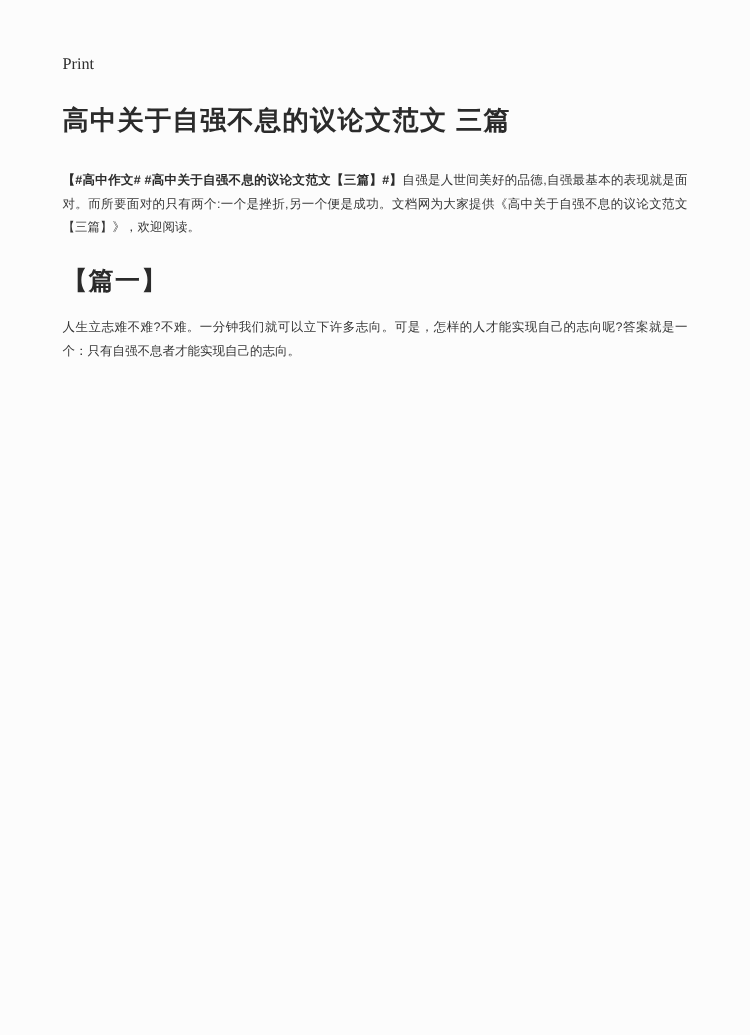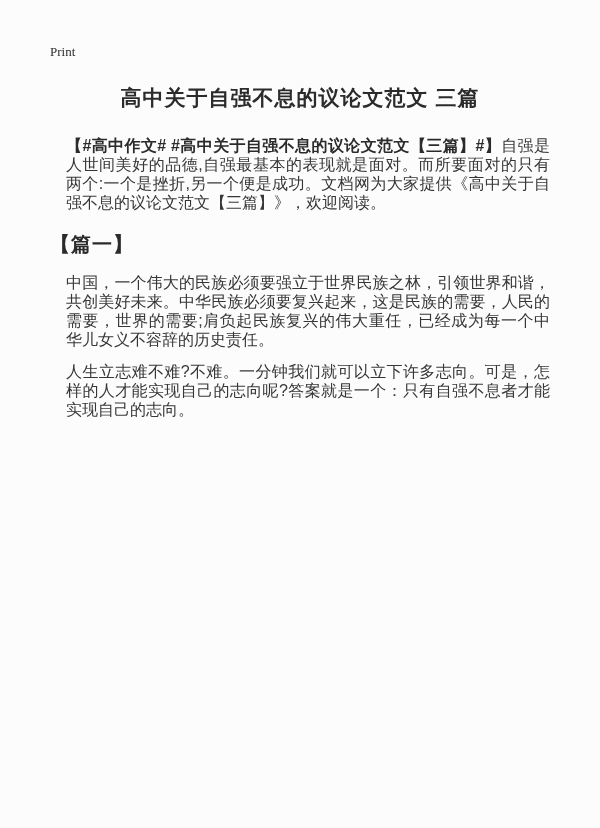--- a/index.html
+++ b/index.html
@@ -23,32 +23,32 @@
   .print-label {
     font-family: "Liberation Serif", serif;
     font-size: 13px;
     color: #2e2e2e;
     margin: 0 0 20px 0;
     display: inline-block;
   }
   .doc-title {
     font-size: 21px;
     font-weight: 700;
-    text-align: center;
+    text-align: left;
     color: #2b2b2b;
     margin: 4px 0 24px 0;
     line-height: 28px;
     letter-spacing: 1px;
   }
   .para {
-    font-size: 16px;
+    font-size: 10px;
     line-height: 19px;
     text-align: justify;
     text-justify: inter-ideograph;
-    margin: 0 0 13px 16px;
+    margin: 0 0 13px 0;
     color: #363636;
   }
   .para .tag-prefix {
     font-weight: 700;
     color: #2b2b2b;
   }
   .section-heading {
     font-size: 20px;
     font-weight: 700;
     color: #2b2b2b;
@@ -62,21 +62,20 @@
 <div class="page">
 
   <span class="print-label">Print</span>
 
   <h1 class="doc-title">高中关于自强不息的议论文范文 三篇</h1>
 
   <p class="para"><span class="tag-prefix">【#高中作文# #高中关于自强不息的议论文范文【三篇】#】</span><span>自强是人世间美好的品德,自强最基本的表现就是面对。而所要面对的只有两个:一个是挫折,另一个便是成功。文档网为大家提供《高中关于自强不息的议论文范文【三篇】》，欢迎阅读。</span></p>
 
   <h2 class="section-heading">【篇一】</h2>
 
-  <p class="para">中国，一个伟大的民族必须要强立于世界民族之林，引领世界和谐，共创美好未来。中华民族必须要复兴起来，这是民族的需要，人民的需要，世界的需要;肩负起民族复兴的伟大重任，已经成为每一个中华儿女义不容辞的历史责任。</p>
 
 
 
 
 
   <p class="para">人生立志难不难?不难。一分钟我们就可以立下许多志向。可是，怎样的人才能实现自己的志向呢?答案就是一个：只有自强不息者才能实现自己的志向。</p>
 
   
 
 </div>

